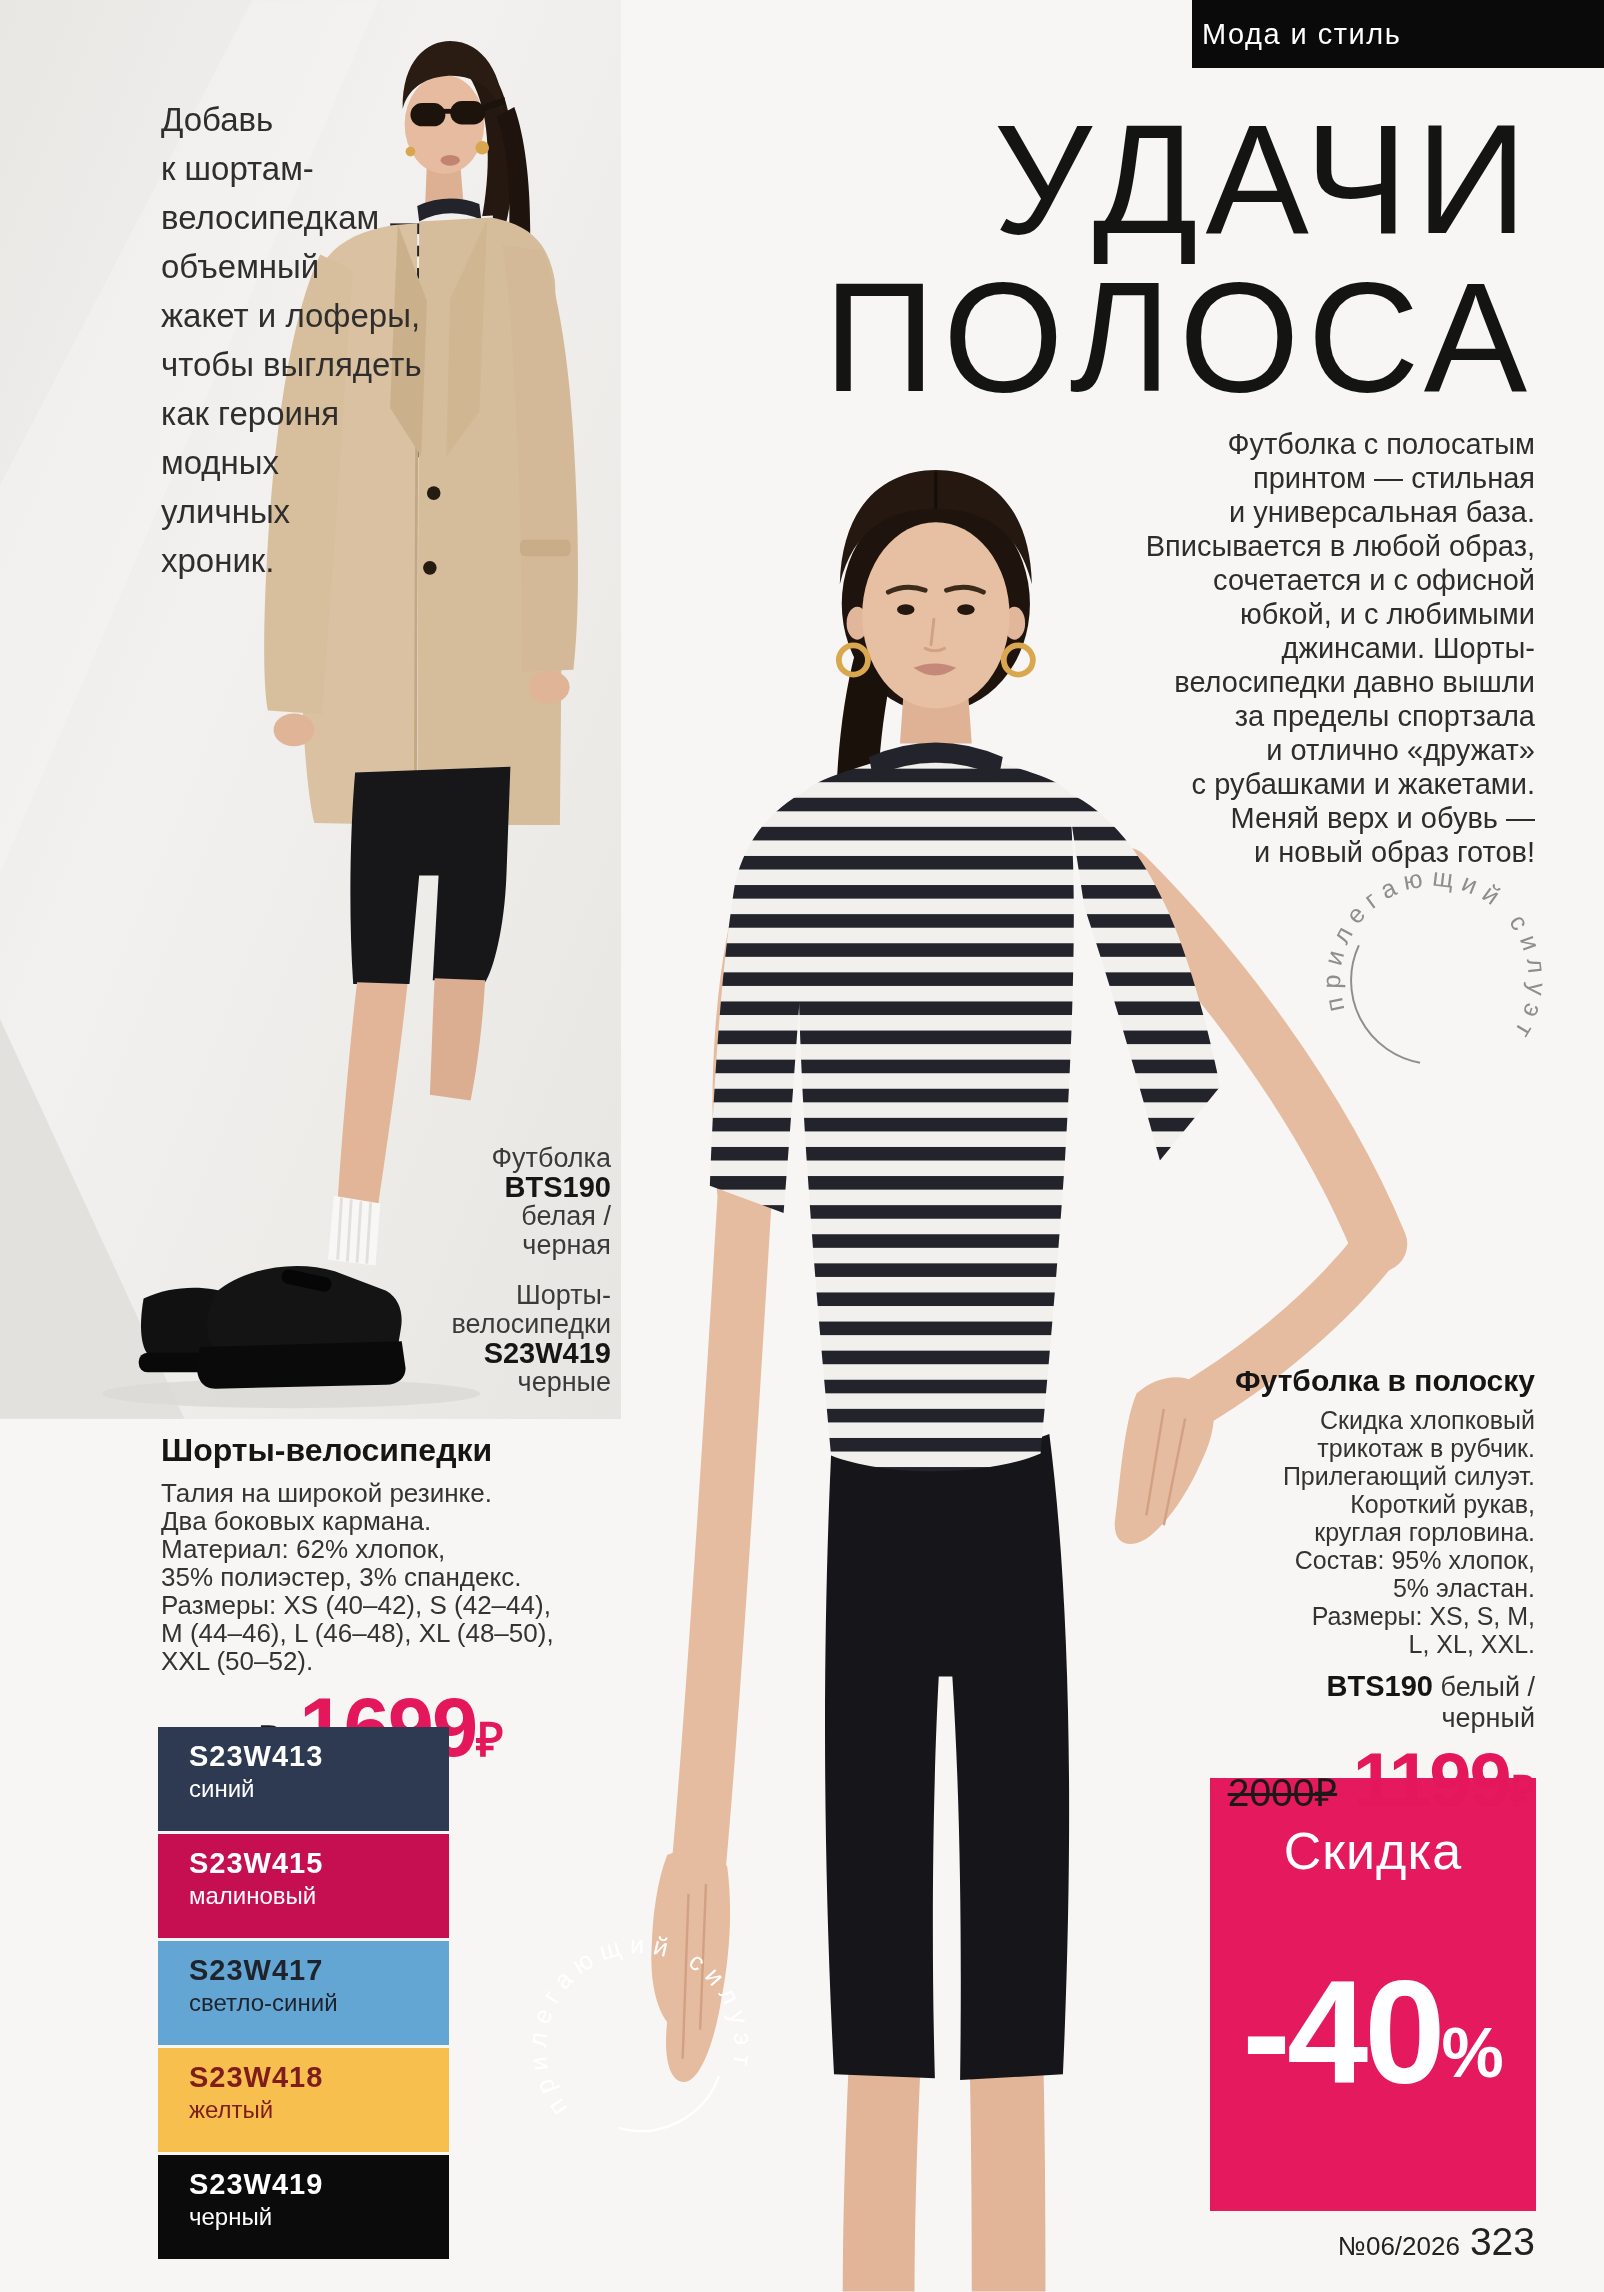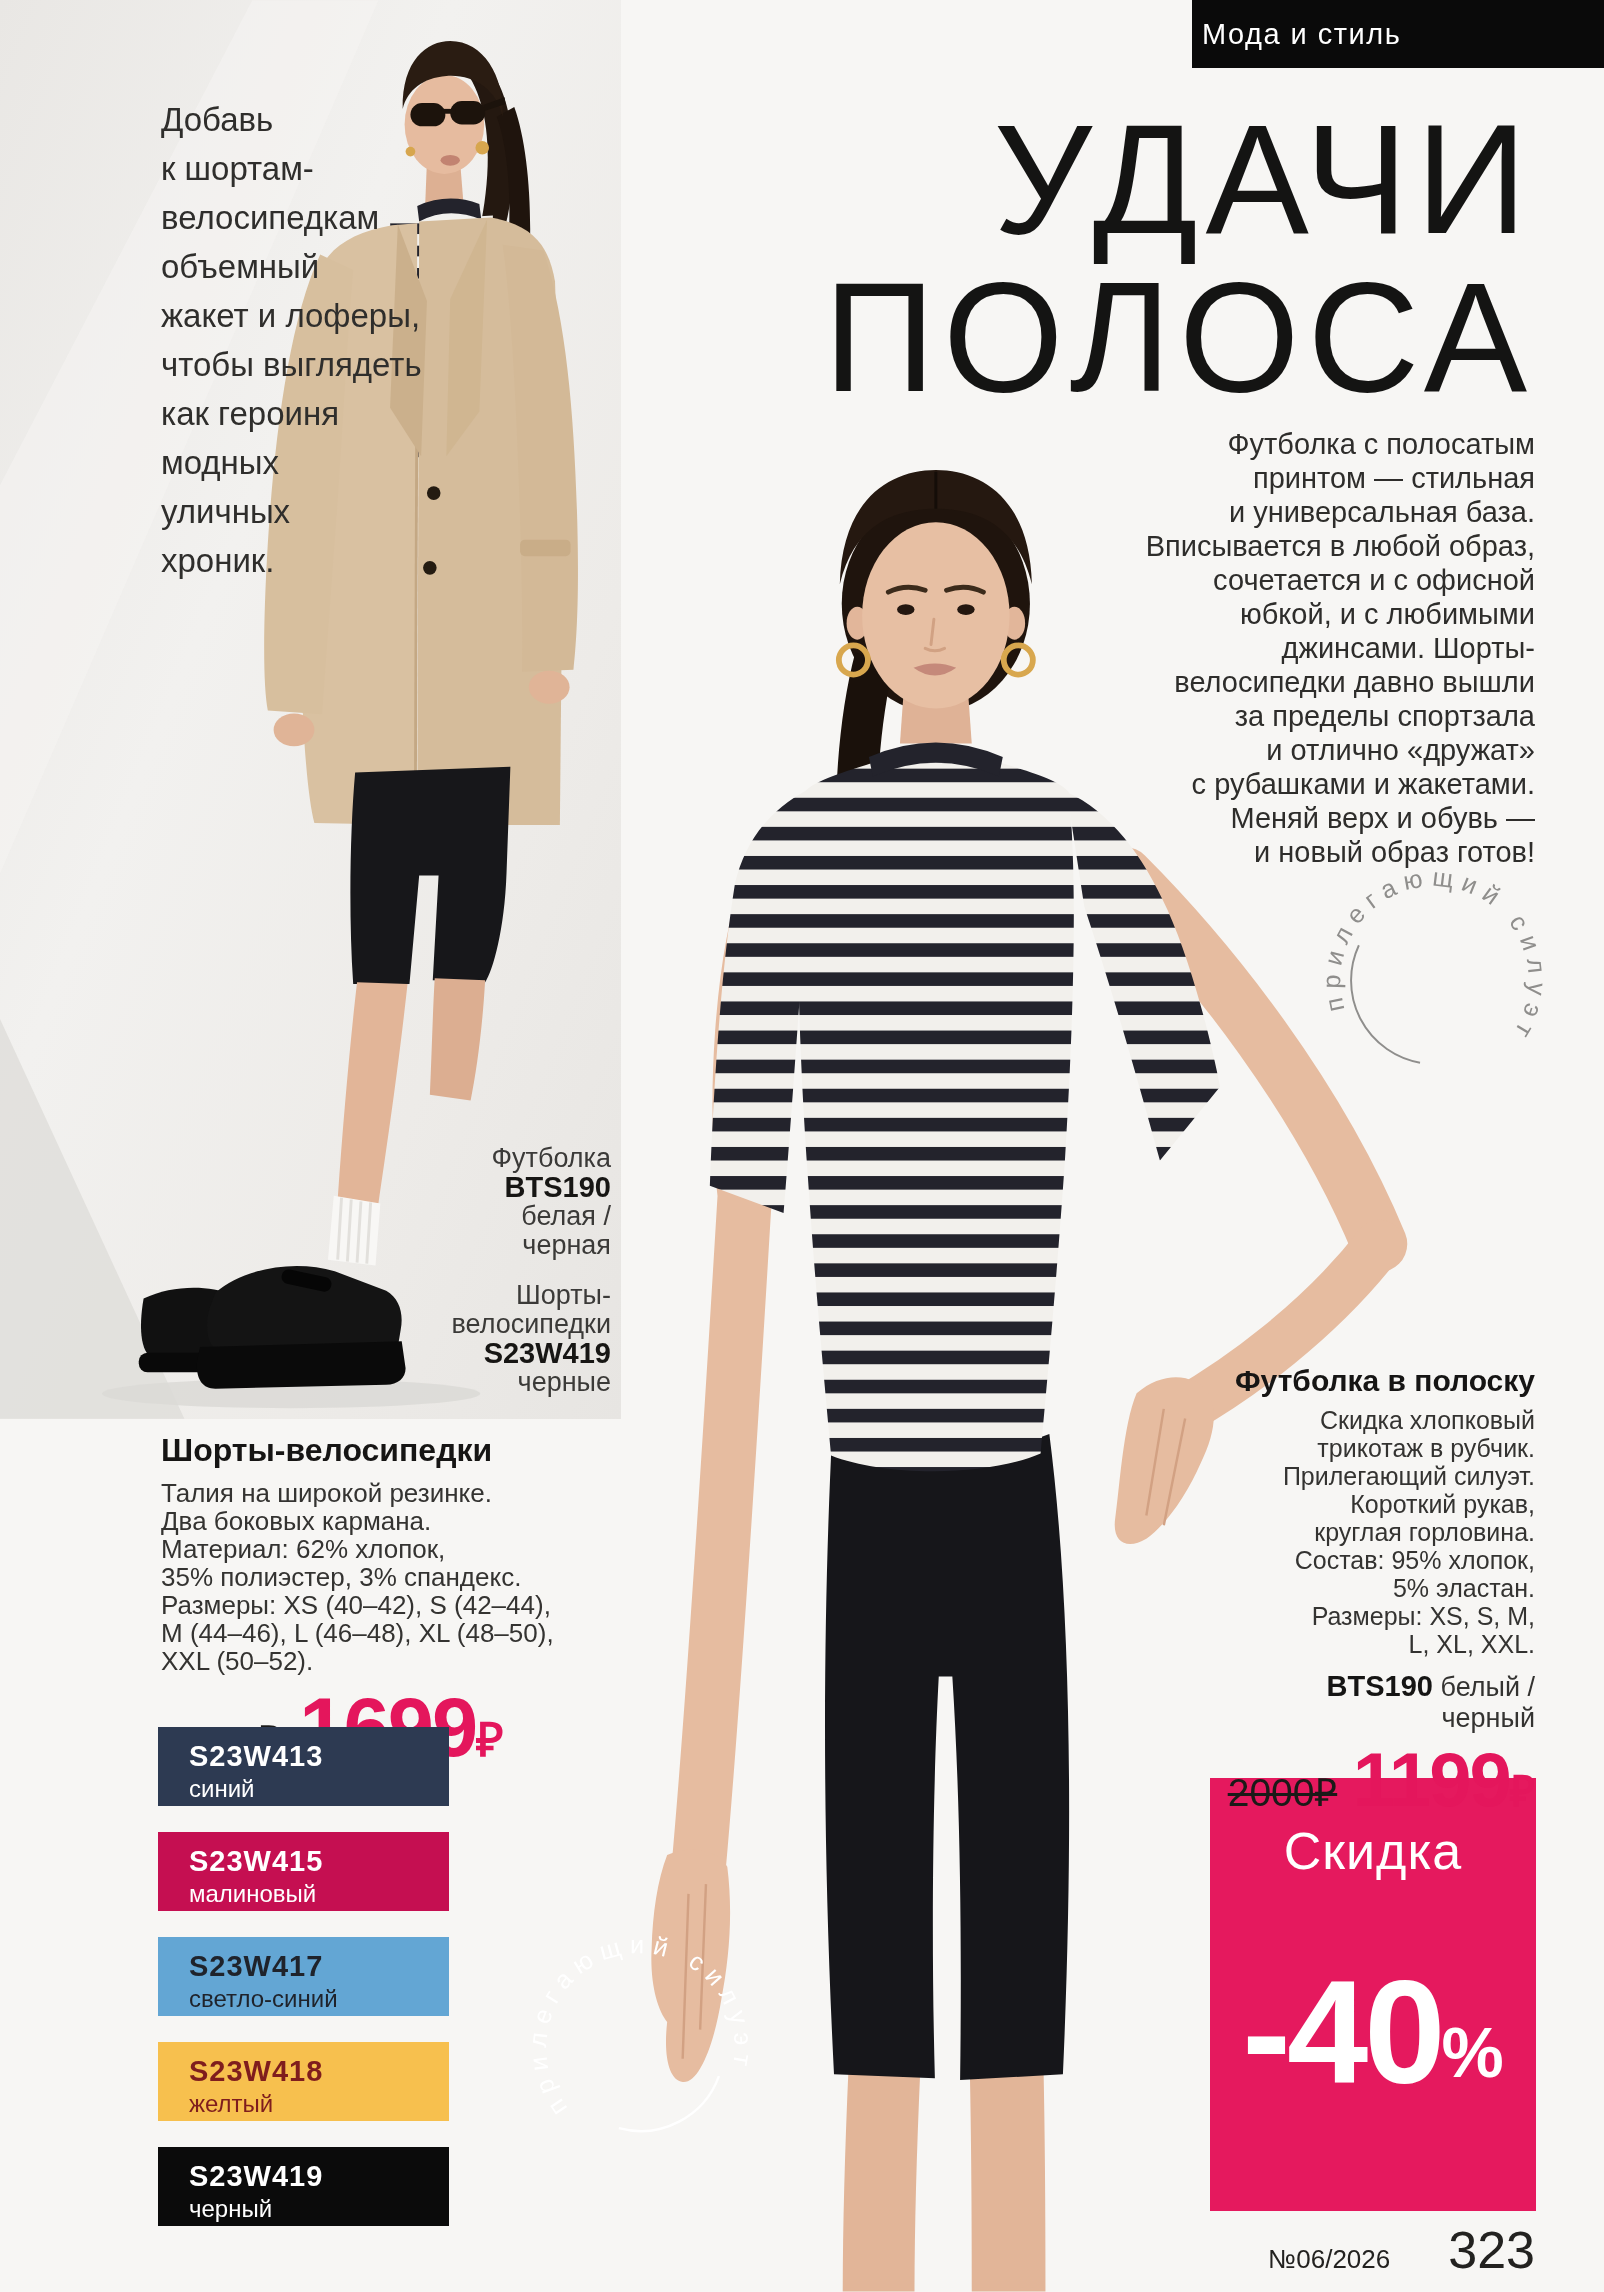--- a/index.html
+++ b/index.html
@@ -41,21 +41,21 @@
 
   .product-left{position:absolute;left:161px;top:1432px;z-index:5;}
   .product-title{font-weight:700;font-size:32px;color:var(--ink);margin-bottom:9.7px;}
   .desc{font-size:26px;line-height:28px;color:var(--body);}
   .price-row{display:flex;align-items:baseline;gap:17.5px;margin-top:11.6px;}
   .old-price{font-size:43px;color:#1b1a18;text-decoration:line-through;text-decoration-thickness:2.9px;}
   .new-price{font-size:83px;font-weight:700;color:var(--accent);letter-spacing:-1.9px;line-height:1;}
   .new-price .cur{font-size:47px;letter-spacing:0;}
 
   .swatches{position:absolute;left:158px;top:1727px;z-index:5;width:291px;}
-  .swatch{width:291px;height:79px;margin-bottom:26px;padding:12.6px 0 0 31px;}
+  .swatch{width:291px;height:104px;margin-bottom:3px;padding:12.6px 0 0 31px;}
   .swatch .code{font-weight:700;font-size:29px;letter-spacing:1px;display:block;}
   .swatch .name{font-size:24px;display:block;margin-top:2.9px;}
 
   .product-right{position:absolute;right:70px;top:1364px;z-index:5;text-align:right;}
   .product-right .product-title{font-size:30px;margin-bottom:7.8px;}
   .product-right .desc{font-size:25px;line-height:28px;}
   .code-line{font-size:27px;line-height:31px;margin-top:13.6px;color:var(--body);}
   .code-line .code{font-weight:700;font-size:29px;color:var(--ink);}
   .price-row.right{justify-content:flex-end;margin-top:7.8px;gap:15.5px;}
   .price-row.right .old-price{font-size:39px;}
@@ -63,21 +63,21 @@
   .price-row.right .new-price .cur{font-size:43px;}
 
   .discount{position:absolute;left:1210px;top:1778px;width:326px;height:433px;z-index:4;
     background:var(--discount-bg);color:#ffffff;text-align:center;}
   .discount .label{position:absolute;top:43px;width:100%;font-size:52px;letter-spacing:1px;}
   .discount .big{position:absolute;top:182px;width:100%;font-size:146px;font-weight:700;letter-spacing:-3.9px;line-height:1;}
   .discount .pct{font-size:70px;letter-spacing:0;position:relative;top:-5.8px;}
 
   .footer{position:absolute;right:70px;top:2220px;z-index:5;display:flex;align-items:baseline;gap:10px;color:#232220;}
   .footer .issue{font-size:26px;}
-  .footer .page-num{font-size:52px;margin-left:48px;}
+  .footer .page-num{font-size:39px;}
 
   .circle-badge{position:absolute;z-index:6;}
   .circle-badge.a{left:1318px;top:864px;}
   .circle-badge.b{left:524px;top:1931px;}
 </style>
 </head>
 <body>
 
 <div class="page">
 

